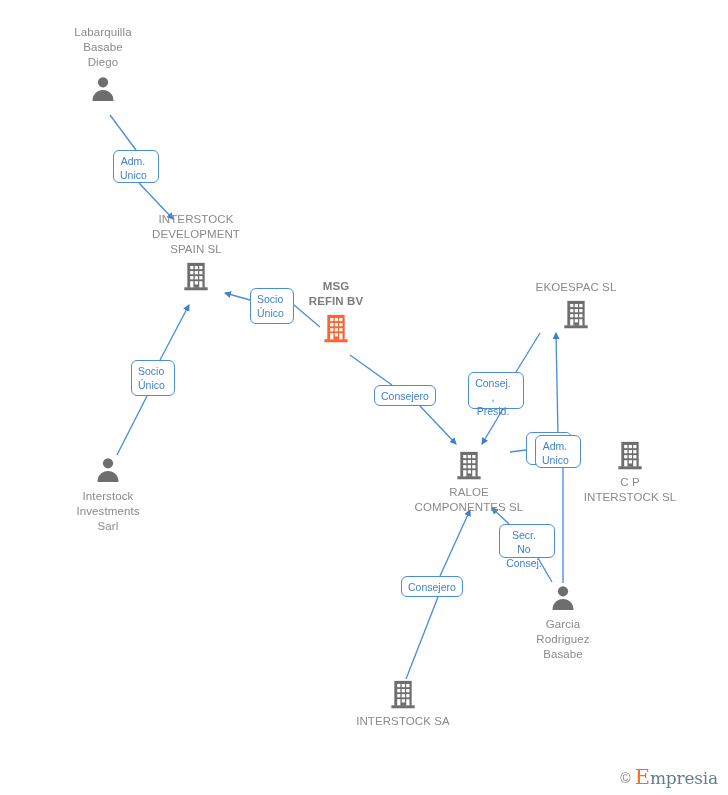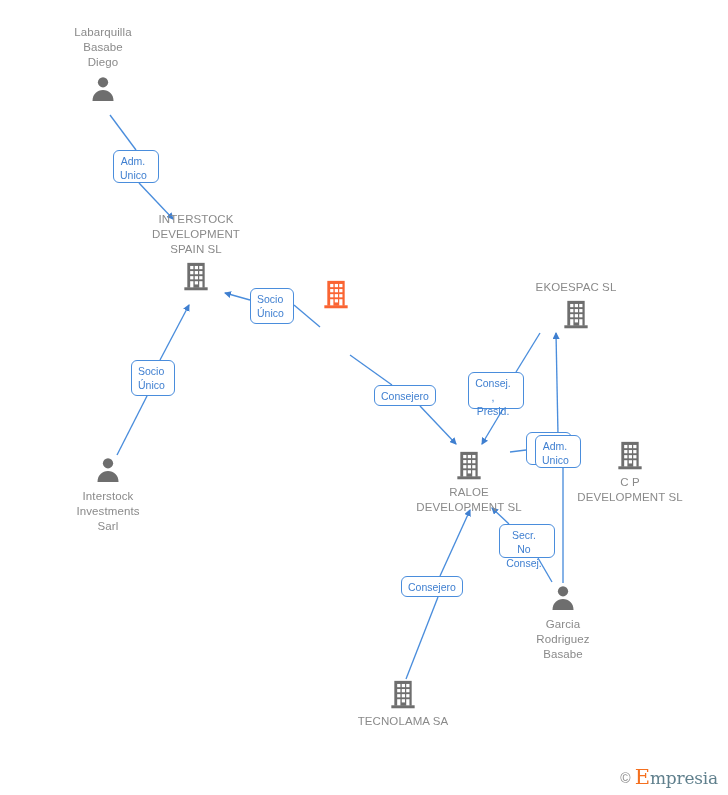--- a/index.html
+++ b/index.html
@@ -169,20 +169,22 @@
             <rect x="14.6" y="12.2" width="2.6" height="2.6"></rect>
           <rect x="7.3" y="16.3" width="2.6" height="4.9"></rect>
             <rect x="11" y="16.3" width="2.6" height="2.6"></rect>
             <rect x="14.6" y="16.3" width="2.6" height="4.9"></rect>
         </g>
       </svg>
     </span>
   </div>
 
   <div class="node cap-top focus" style="left:336px; top:279px;">
+    <span class="caption">MSG
+REFIN BV</span>
     <span class="glyph">
       <svg width="30" height="31" viewBox="0 0 24 25" aria-hidden="true">
         <rect x="5" y="1.5" width="14" height="20" fill="#fa6432"></rect>
         <rect x="2.6" y="21.2" width="18.8" height="2.4" fill="#fa6432"></rect>
         <g fill="#ffffff">
           <rect x="7.3" y="4" width="2.6" height="2.6"></rect>
             <rect x="11" y="4" width="2.6" height="2.6"></rect>
             <rect x="14.6" y="4" width="2.6" height="2.6"></rect>
           <rect x="7.3" y="8.1" width="2.6" height="2.6"></rect>
             <rect x="11" y="8.1" width="2.6" height="2.6"></rect>
@@ -249,21 +251,21 @@
           <rect x="7.3" y="12.2" width="2.6" height="2.6"></rect>
             <rect x="11" y="12.2" width="2.6" height="2.6"></rect>
             <rect x="14.6" y="12.2" width="2.6" height="2.6"></rect>
           <rect x="7.3" y="16.3" width="2.6" height="4.9"></rect>
             <rect x="11" y="16.3" width="2.6" height="2.6"></rect>
             <rect x="14.6" y="16.3" width="2.6" height="4.9"></rect>
         </g>
       </svg>
     </span>
     <span class="caption">RALOE
-DEVELOPMENT SL</span>
+COMPONENTES SL</span>
   </div>
 
   <div class="node cap-bottom" style="left:630px; top:440px;">
     <span class="glyph">
       <svg width="30" height="31" viewBox="0 0 24 25" aria-hidden="true">
         <rect x="5" y="1.5" width="14" height="20" fill="#6e6e6e"></rect>
         <rect x="2.6" y="21.2" width="18.8" height="2.4" fill="#6e6e6e"></rect>
         <g fill="#ffffff">
           <rect x="7.3" y="4" width="2.6" height="2.6"></rect>
             <rect x="11" y="4" width="2.6" height="2.6"></rect>
@@ -274,21 +276,21 @@
           <rect x="7.3" y="12.2" width="2.6" height="2.6"></rect>
             <rect x="11" y="12.2" width="2.6" height="2.6"></rect>
             <rect x="14.6" y="12.2" width="2.6" height="2.6"></rect>
           <rect x="7.3" y="16.3" width="2.6" height="4.9"></rect>
             <rect x="11" y="16.3" width="2.6" height="2.6"></rect>
             <rect x="14.6" y="16.3" width="2.6" height="4.9"></rect>
         </g>
       </svg>
     </span>
     <span class="caption">C P
-DEVELOPMENT SL</span>
+INTERSTOCK SL</span>
   </div>
 
   <div class="node cap-bottom" style="left:563px; top:583px;">
     <span class="glyph">
       <svg width="30" height="30" viewBox="0 0 24 24" aria-hidden="true">
         <circle cx="12" cy="6.6" r="4.1" fill="#6e6e6e"></circle>
         <path d="M3.6 21.5 C3.6 15.9 7.4 12.7 12 12.7 C16.6 12.7 20.4 15.9 20.4 21.5 Z" fill="#6e6e6e"></path>
       </svg>
     </span>
     <span class="caption">Garcia
@@ -310,21 +312,21 @@
             <rect x="14.6" y="8.1" width="2.6" height="2.6"></rect>
           <rect x="7.3" y="12.2" width="2.6" height="2.6"></rect>
             <rect x="11" y="12.2" width="2.6" height="2.6"></rect>
             <rect x="14.6" y="12.2" width="2.6" height="2.6"></rect>
           <rect x="7.3" y="16.3" width="2.6" height="4.9"></rect>
             <rect x="11" y="16.3" width="2.6" height="2.6"></rect>
             <rect x="14.6" y="16.3" width="2.6" height="4.9"></rect>
         </g>
       </svg>
     </span>
-    <span class="caption">TECNOLAMA SA</span>
+    <span class="caption">INTERSTOCK SA</span>
   </div>
 
   <div class="rel" style="left:113px; top:150px; width:46px; height:33px;">Adm.
 Unico</div>
 
   <div class="rel" style="left:250px; top:288px; width:44px; height:36px;">Socio
 Único</div>
 
   <div class="rel" style="left:131px; top:360px; width:44px; height:36px;">Socio
 Único</div>

